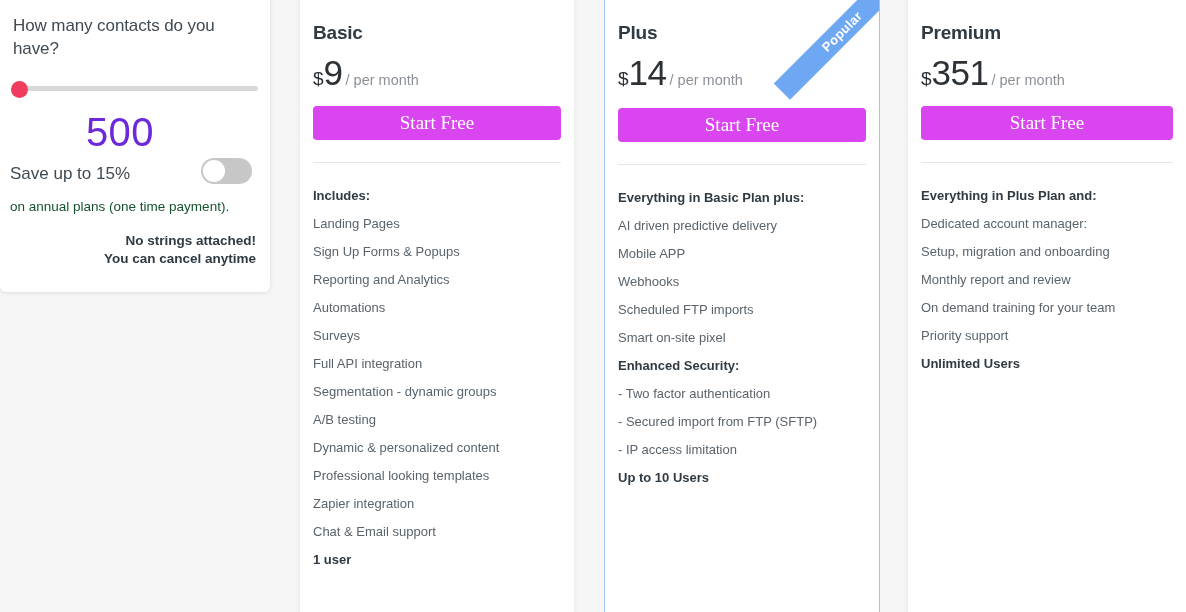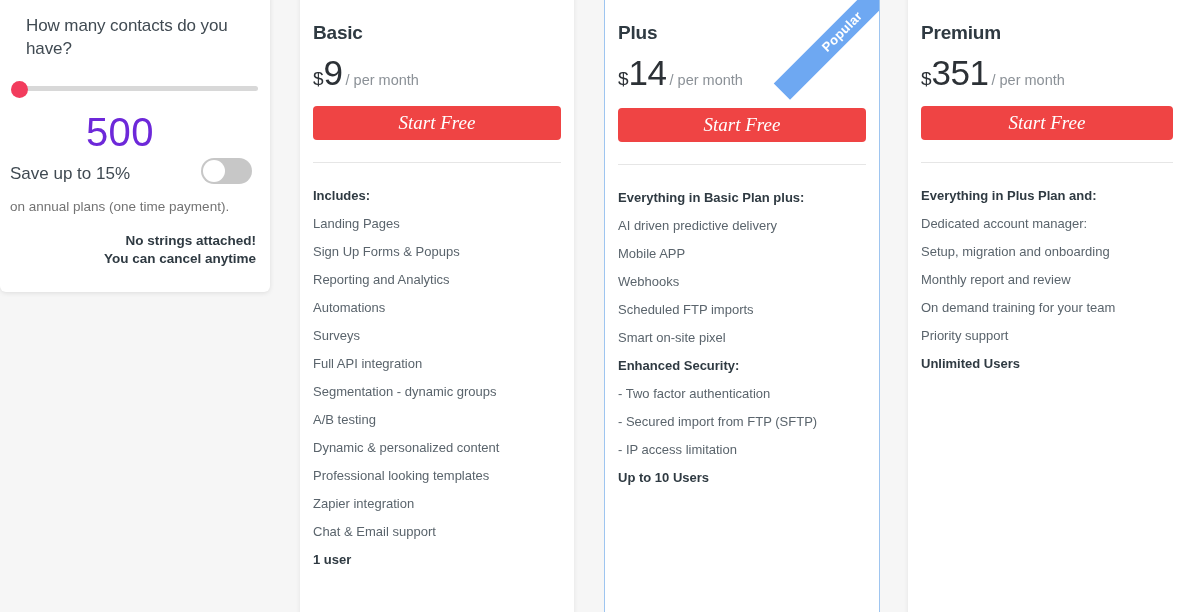--- a/index.html
+++ b/index.html
@@ -26,21 +26,21 @@
     background: #ffffff;
     border-radius: 0 0 6px 6px;
     box-shadow: 0 1px 5px rgba(0,0,0,0.10);
     box-sizing: border-box;
     padding: 14px 14px 10px 10px;
   }
   .calc-question {
     font-size: 17px;
     line-height: 23px;
     color: #404a52;
-    margin: 6px 0 0 16px;
+    margin: 6px 0 0 3px;
     font-weight: 400;
     letter-spacing: -0.1px;
   }
   .slider-wrap {
     position: relative;
     margin: 18px 0 0 0;
     height: 20px;
   }
   .slider-track {
     position: absolute;
@@ -91,21 +91,21 @@
     position: absolute;
     left: 2px;
     top: 2px;
     width: 22px;
     height: 22px;
     border-radius: 50%;
     background: #ffffff;
   }
   .annual-note {
     font-size: 13.5px;
-    color: #737373;
+    color: #14532d;
     margin: 14px 0 0 0;
     line-height: 18px;
   }
   .no-strings {
     font-size: 13.5px;
     font-weight: bold;
     color: #2f3a42;
     line-height: 18px;
     margin: 16px 0 0 0;
     text-align: right;
@@ -148,31 +148,30 @@
   .price-period {
     font-size: 14.5px;
     color: #8b9197;
     margin-left: 3px;
   }
   .start-btn {
     display: block;
     width: 100%;
     margin: 13px 0 0 0;
     border: none;
-    background: #ef4444;
+    background: #d946ef;
     color: #ffffff;
     font-family: "Liberation Serif", serif;
     font-size: 19px;
     line-height: 34px;
     height: 34px;
     border-radius: 4px;
     cursor: pointer;
     padding: 0;
     text-align: center;
-    font-style: italic;
   }
   .plan-plus .start-btn { margin-top: 15px; }
   .divider {
     height: 1px;
     background: #e6e6e6;
     margin: 22px 0 0 0;
   }
   .features {
     list-style: none;
     margin: 0;

